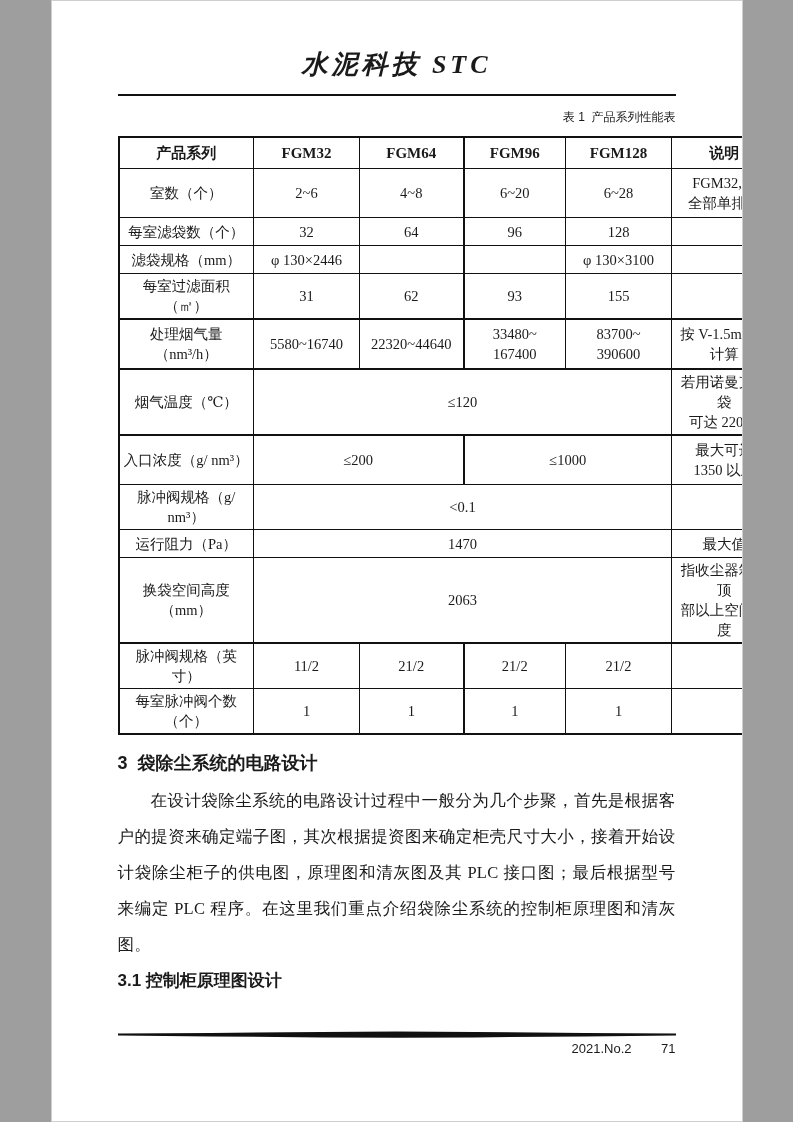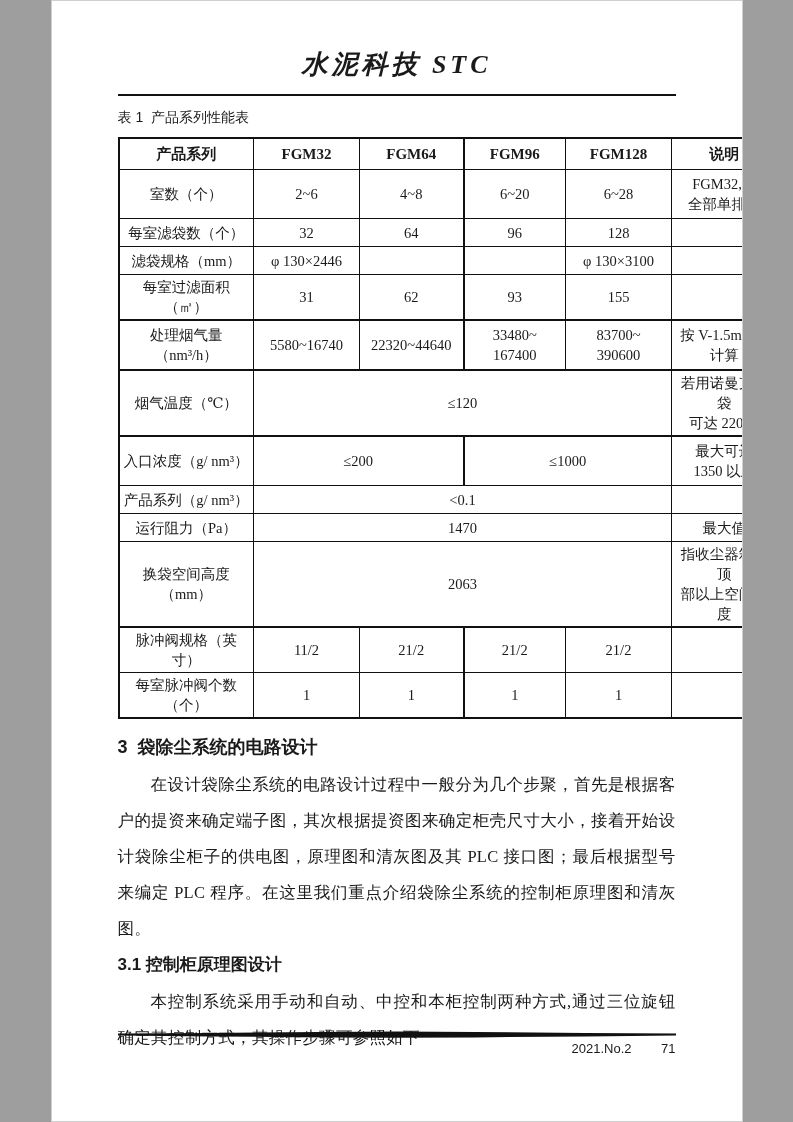--- a/index.html
+++ b/index.html
@@ -27,23 +27,23 @@
     white-space:pre;
   }
   .header-rule{
     margin-top:12px;
     height:0;
     border-top:2px solid #111;
   }
   
   .table-caption{
     margin-top:13px;
-    text-align:left;
-    font-family:"Liberation Sans","DejaVu Sans",sans-serif;
-    font-size:14px;
+    text-align:right;
+    font-family:"Liberation Sans","DejaVu Sans",sans-serif;
+    font-size:12px;
     white-space:pre;
   }
   table.spec{
     margin-top:10px;
     border-collapse:collapse;
     table-layout:fixed;
     width:659px;
     border:2px solid #111;
   }
   table.spec th, table.spec td{
@@ -190,21 +190,21 @@
 可达 220℃</td>
         </tr>
         <tr class="h46 tt">
           <td class="lbl">入口浓度（g/ nm³）</td>
           <td colspan="2">≤200</td>
           <td colspan="2" class="bl2">≤1000</td>
           <td>最大可达
 1350 以上</td>
         </tr>
         <tr class="h25">
-          <td class="lbl">产品系列（g/ nm³）</td>
+          <td class="lbl">脉冲阀规格（g/ nm³）</td>
           <td colspan="4">&lt;0.1</td>
           <td></td>
         </tr>
         <tr class="h25">
           <td class="lbl">运行阻力（Pa）</td>
           <td colspan="4">1470</td>
           <td>最大值</td>
         </tr>
         <tr class="h46">
           <td class="lbl">换袋空间高度（mm）</td>
@@ -229,21 +229,20 @@
           <td>1</td>
           <td></td>
         </tr>
       </tbody>
     </table>
 
     <div class="sec-h1">3  袋除尘系统的电路设计</div>
     <p class="body-p">在设计袋除尘系统的电路设计过程中一般分为几个步聚，首先是根据客户的提资来确定端子图，其次根据提资图来确定柜壳尺寸大小，接着开始设计袋除尘柜子的供电图，原理图和清灰图及其 PLC 接口图；最后根据型号来编定 PLC 程序。在这里我们重点介绍袋除尘系统的控制柜原理图和清灰图。</p>
 
     <div class="sec-h2">3.1 控制柜原理图设计</div>
-    <p class="body-p">本控制系统采用手动和自动、中控和本柜控制两种方式,通过三位旋钮确定其控制方式，其操作步骤可参照如下</p>
 
   </div>
 
   <div class="footer">
     <svg class="footer-rule" viewBox="0 0 657 8" preserveAspectRatio="none">
       <polygon fill="#111" points="0,2.6 110,2.0 240,1.0 328,0.6 420,1.0 550,2.0 657,2.6 657,4.6 550,5.4 420,6.4 328,6.8 240,6.4 110,5.4 0,4.6"></polygon>
     </svg>
     <div class="footer-row">
       <span class="page-num">71</span>
       <span class="issue">2021.No.2</span>

